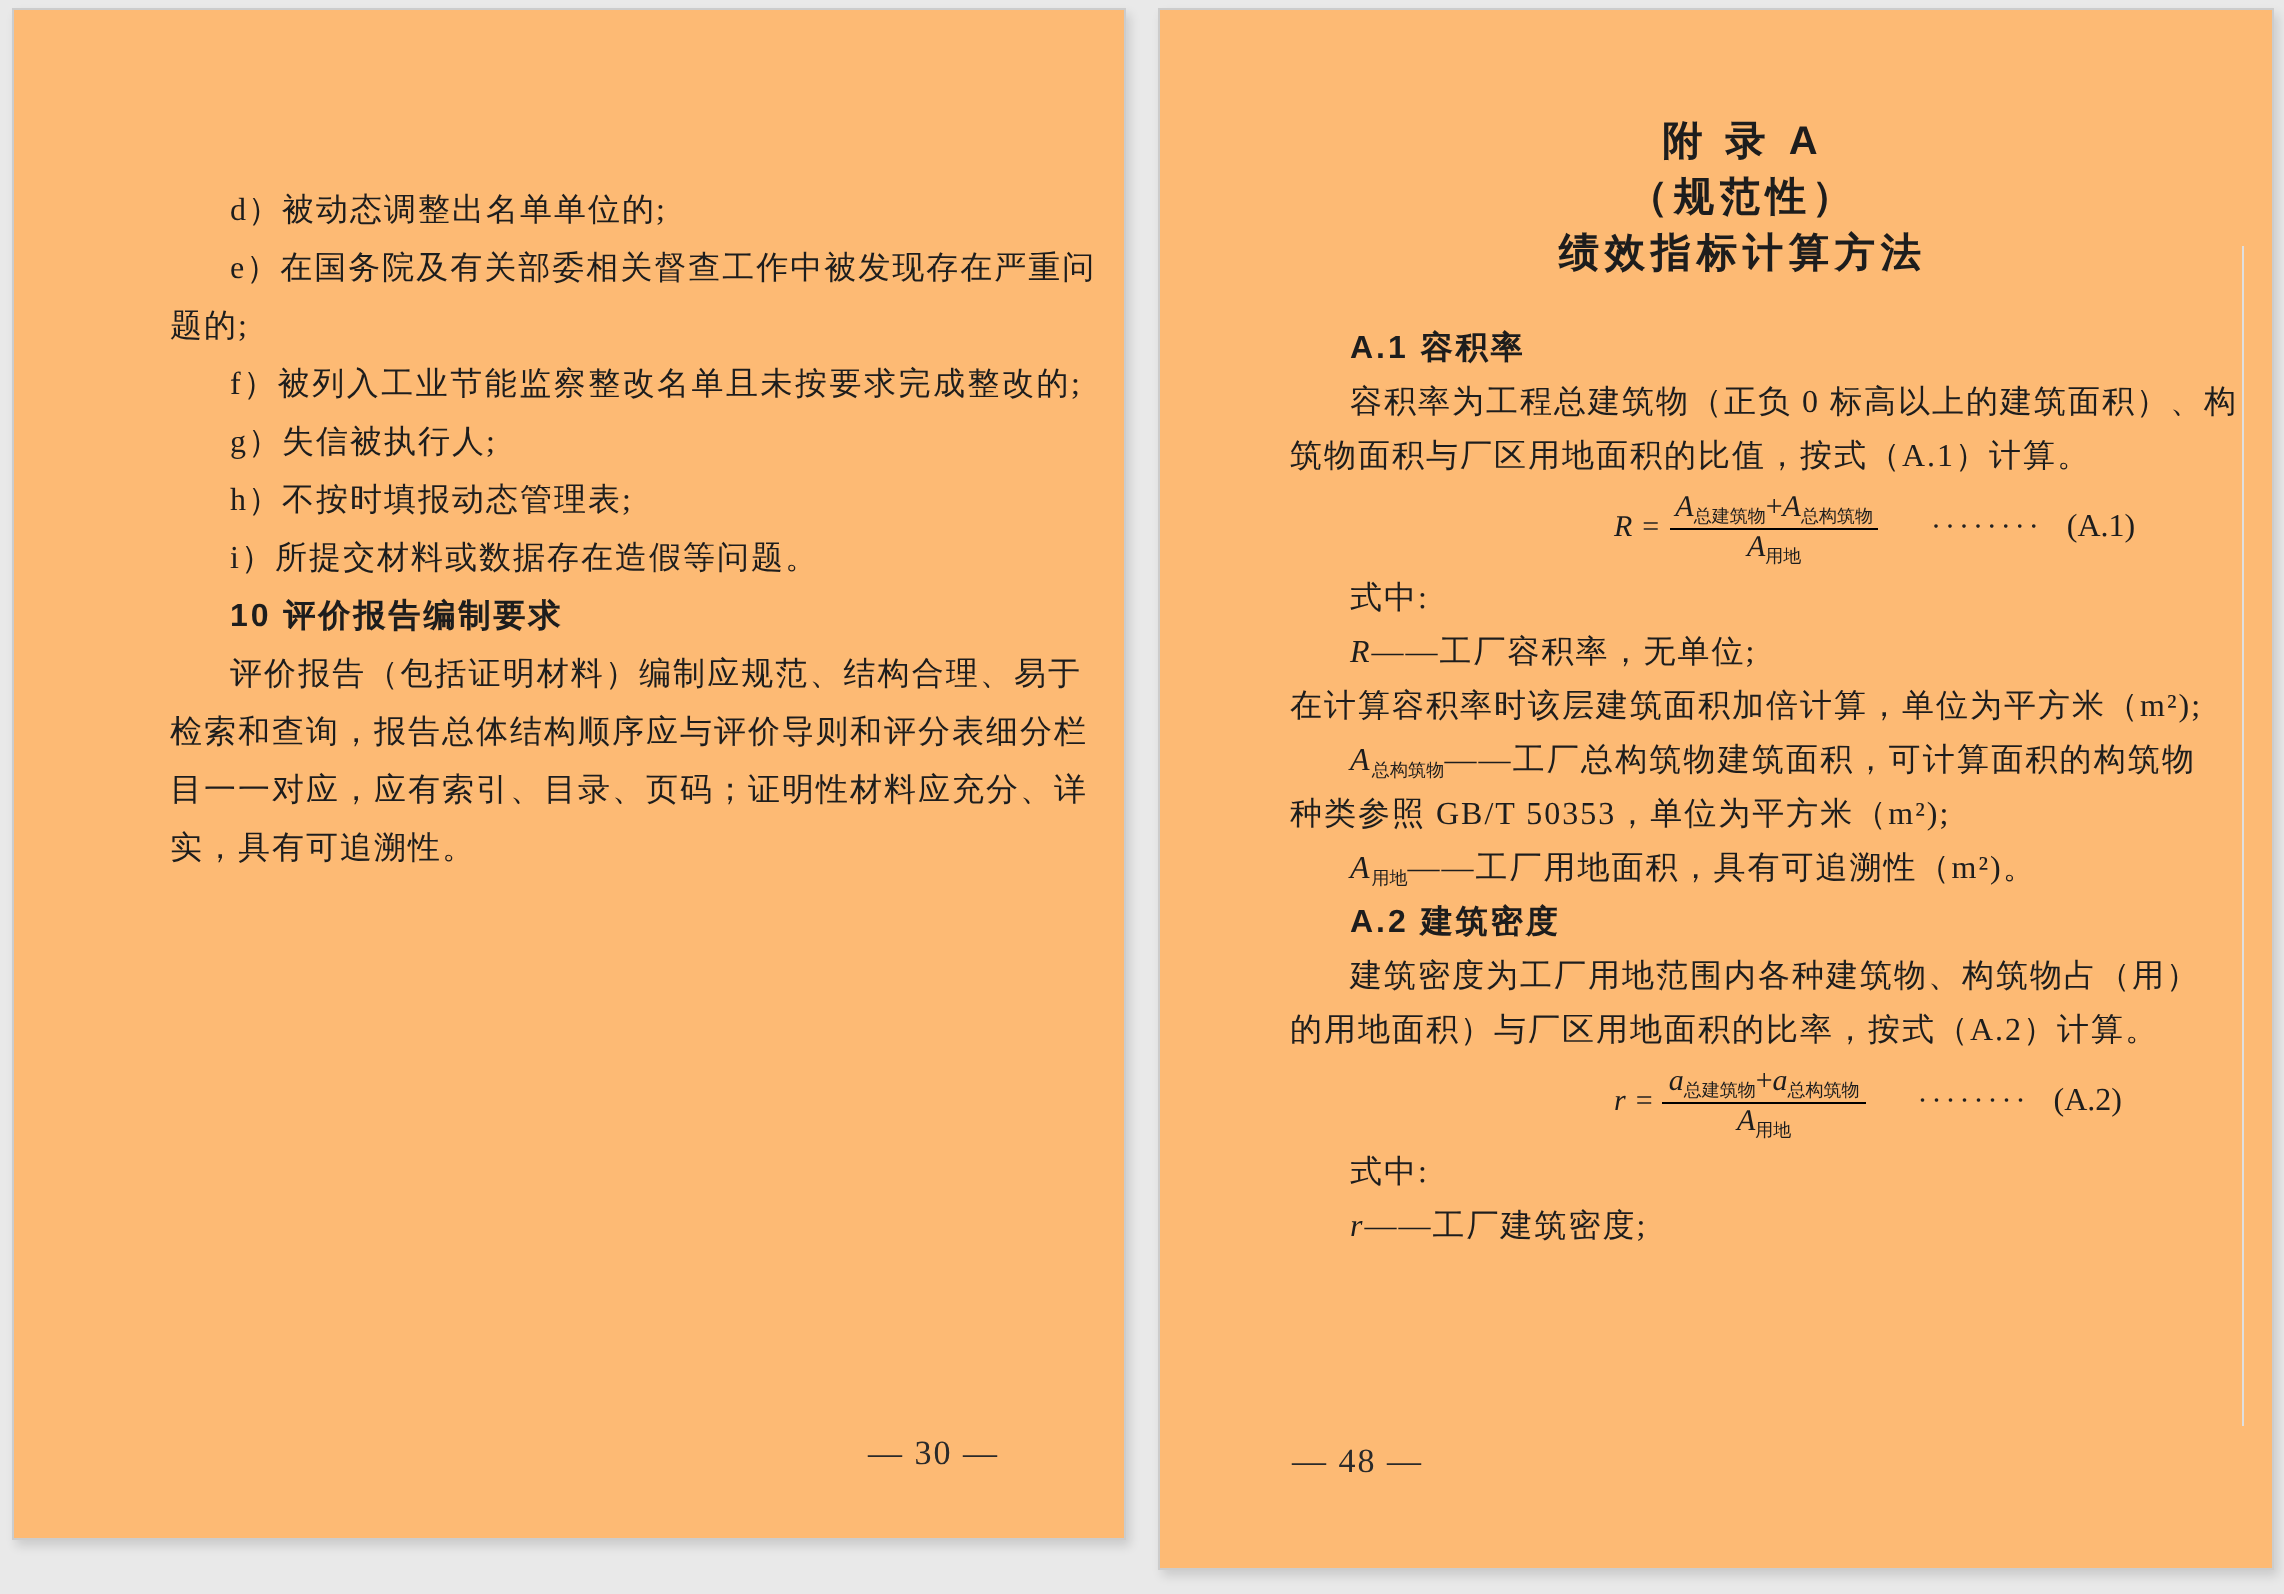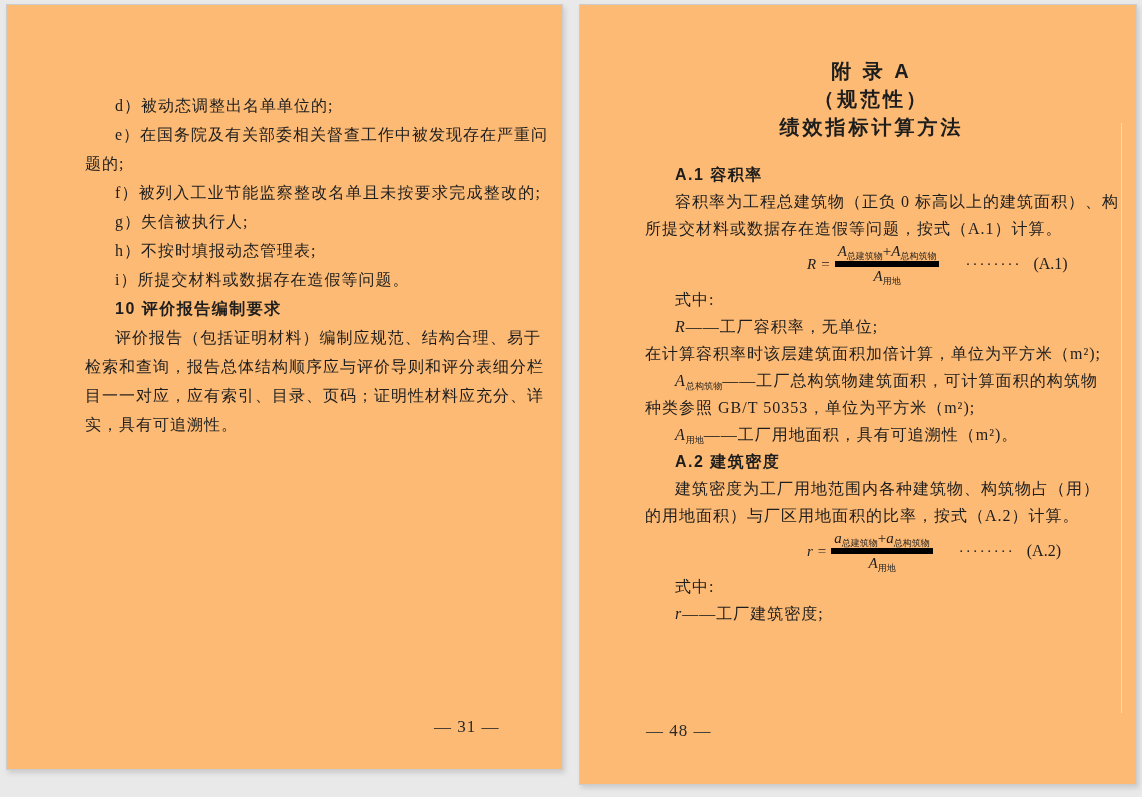--- a/index.html
+++ b/index.html
@@ -71,21 +71,21 @@
     font-size:15px;
     letter-spacing:0;
   }
   .f-eq{margin:0 5px;}
   .frac{
     display:inline-flex;
     flex-direction:column;
     align-items:center;
     text-align:center;
   }
-  .frac .num{border-bottom:6px solid #000000;padding:0 3px 1px;}
+  .frac .num{border-bottom:1px solid #000000;padding:0 3px 1px;}
   .frac .den{padding-top:1px;}
   .f-dots{margin-left:26px;letter-spacing:2px;color:#222;}
   .f-label{margin-left:12px;font-size:16px;}
 
   .pagenum{
     position:absolute;
     font-size:17px;
     letter-spacing:1px;
     color:#2a2a2a;
   }
@@ -112,37 +112,37 @@
         <div class="ln in"><span>g）失信被执行人;</span></div>
         <div class="ln in"><span>h）不按时填报动态管理表;</span></div>
         <div class="ln in"><span>i）所提交材料或数据存在造假等问题。</span></div>
         <div class="ln in head"><span>10 评价报告编制要求</span></div>
         <div class="ln in fill"><span>评价报告（包括证明材料）编制应规范、结构合理、易于</span></div>
         <div class="ln fill"><span>检索和查询，报告总体结构顺序应与评价导则和评分表细分栏</span></div>
         <div class="ln fill"><span>目一一对应，应有索引、目录、页码；证明性材料应充分、详</span></div>
         <div class="ln"><span>实，具有可追溯性。</span></div>
       </div>
   </div>
-  <div class="pagenum" id="numL">— 31 —</div>
+  <div class="pagenum" id="numL">— 30 —</div>
 </div>
 
 <div class="page" id="pageR">
   <div class="scanline"></div>
   <div class="contentR">
 
     <div class="title-block">
       <div class="title-line">附 录 A</div>
       <div class="title-line">（规范性）</div>
       <div class="title-line">绩效指标计算方法</div>
     </div>
 
     <div>
         <div class="ln in head"><span>A.1 容积率</span></div>
         <div class="ln in fill"><span>容积率为工程总建筑物（正负 0 标高以上的建筑面积）、构</span></div>
-        <div class="ln"><span>所提交材料或数据存在造假等问题，按式（A.1）计算。</span></div>
+        <div class="ln"><span>筑物面积与厂区用地面积的比值，按式（A.1）计算。</span></div>
       </div>
 
     <div class="formula">
       <span><i class="var">R</i><span class="f-eq">=</span></span>
       <span class="frac">
         <span class="num"><i class="var">A</i><sub class="vsub">总建筑物</sub><span>+</span><i class="var">A</i><sub class="vsub">总构筑物</sub></span>
         <span class="den"><i class="var">A</i><sub class="vsub">用地</sub></span>
       </span>
       <span class="f-dots">········</span>
       <span class="f-label">(A.1)</span>

